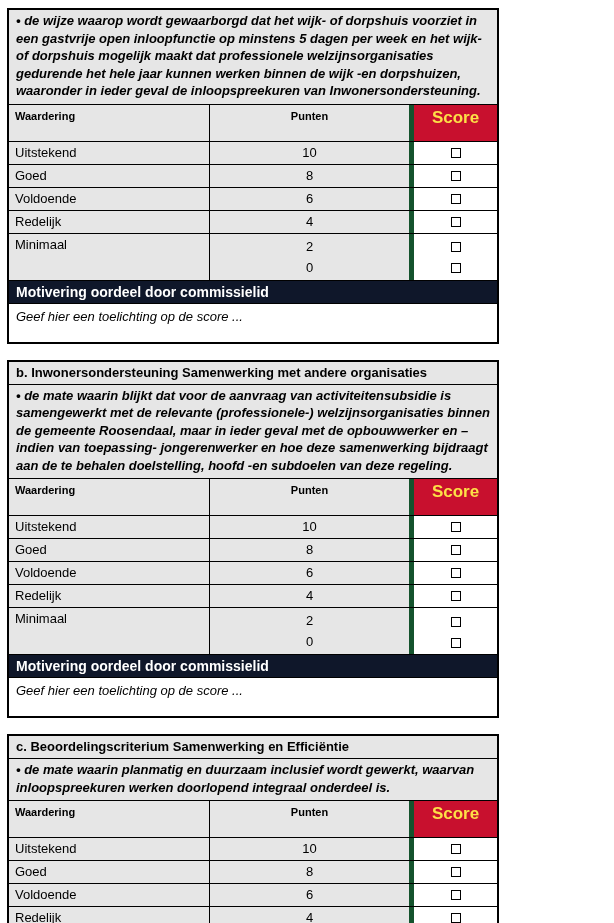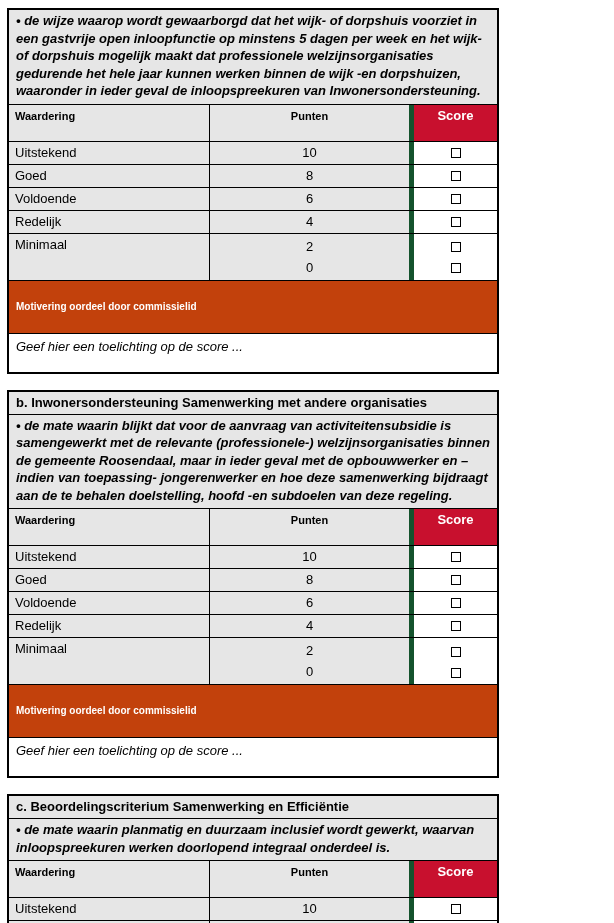--- a/index.html
+++ b/index.html
@@ -67,41 +67,41 @@
     padding: 2px 7px 4px 7px;
   }
   .header-row { min-height: 37px; }
   .hcell {
     font-weight: bold;
     font-size: 11px;
     padding-top: 3px;
   }
   .score-hcell {
     background: #C8102E;
-    color: #ffffff;
-    font-size: 13px;
+    color: #fde047;
+    font-size: 17px;
   }
   .data-row { min-height: 22px; }
   .checkbox {
     display: inline-block;
     width: 10px;
     height: 10px;
     border: 1.5px solid #000;
     background: #fff;
     margin-top: 3px;
   }
   .pline { height: 21px; line-height: 21px; }
   .pline .checkbox { vertical-align: middle; margin-top: 0; }
   .motivation-bar {
-    background: #c2410c;
+    background: #0f172a;
     color: #fff;
     font-weight: bold;
-    font-size: 10px;
+    font-size: 14px;
     line-height: 16px;
-    padding: 18px 7px;
+    padding: 3px 7px;
   }
   .note-row {
     min-height: 38px;
     font-style: italic;
     font-size: 13px;
     line-height: 17px;
     padding: 4px 7px;
     background: #fff;
     cursor: text;
   }

